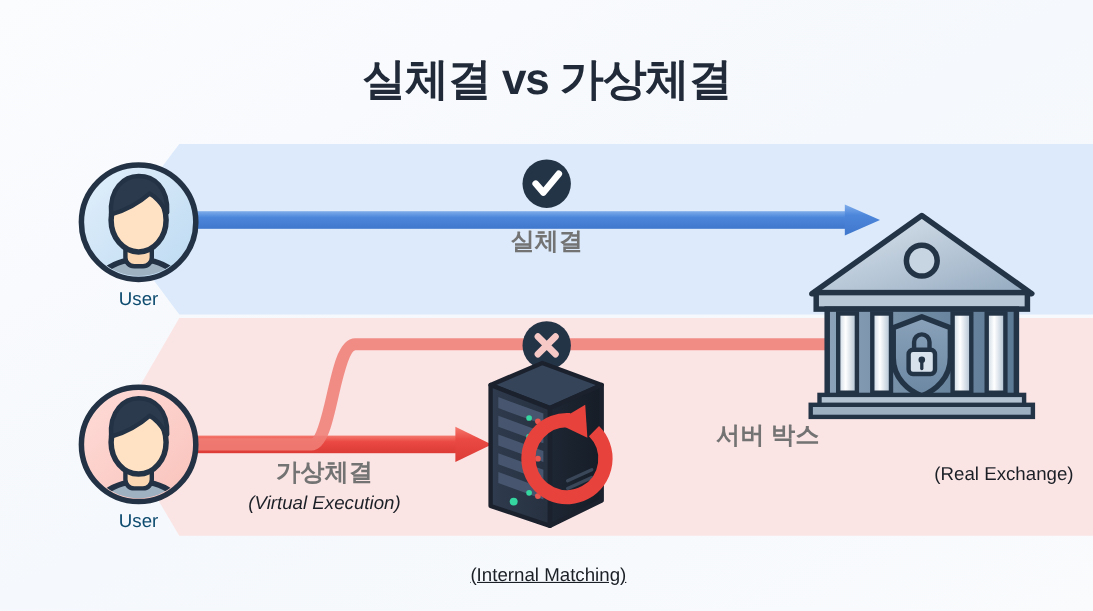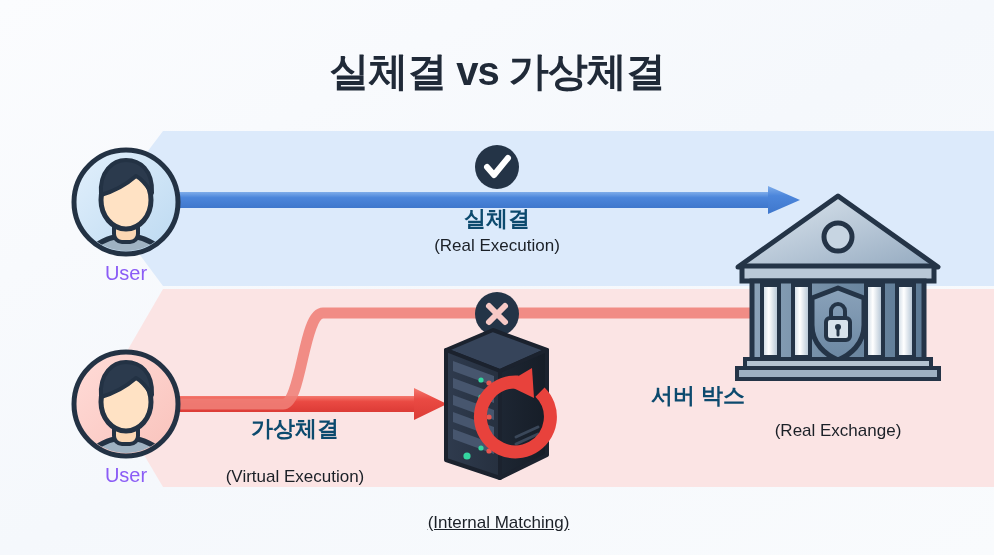--- a/index.html
+++ b/index.html
@@ -5,29 +5,29 @@
   html,body{margin:0;padding:0;}
   body{
     width:994px;height:555px;
     font-family:"Liberation Sans","DejaVu Sans",sans-serif;
     background:#f7f9fc;
     overflow:hidden;
     position:relative;
   }
   #stage{position:absolute;left:0;top:0;width:994px;height:490px;}
   .layer{position:absolute;left:0;top:0;width:994px;height:555px;}
-  .txt{position:absolute;text-align:center;color:#0c4a6e;}
+  .txt{position:absolute;text-align:center;color:#737373;}
   #title{
     left:0;top:44px;width:994px;
     font-size:40px;font-weight:bold;color:#202a38;
     letter-spacing:-1px;
   }
   .lbl-ko{font-size:22px;font-weight:bold;line-height:1.15;}
   .lbl-en{font-size:17px;line-height:1.25;color:#1b2027;}
-  .user-cap{font-size:20px;color:#8b5cf6;}
+  .user-cap{font-size:17px;color:#0c4a6e;}
 </style>
 </head>
 <body>
 
 <div id="stage">
 
   <svg class="layer" viewBox="0 0 994 555">
     <defs>
       <linearGradient id="gBlueArrow" x1="0" y1="0" x2="0" y2="1">
         <stop offset="0" stop-color="#7fadea"></stop>
@@ -200,28 +200,27 @@
       <path d="M540,392 a35,35 0 1 1 -22,-10" fill="none" stroke="#e8423c" stroke-width="13" stroke-linecap="butt"></path>
       <path d="M532,368 L505,384 L534,398 Z" fill="#e8423c"></path>
     </g>
   </svg>
 
   <div class="layer">
 
     <div class="txt" id="title">실체결 vs 가상체결</div>
 
     <div class="txt lbl-ko" style="left:397px;top:206px;width:200px;">실체결</div>
-    <div class="txt lbl-en" style="left:397px;top:235px;width:200px;">(Real Execution)</div>
 
     <div class="txt lbl-ko" style="left:195px;top:418px;width:200px;font-family:Liberation Mono, monospace;">가상체결</div>
-    <div class="txt lbl-en" style="left:195px;top:466px;width:200px;">(Virtual Execution)</div>
+    <div class="txt lbl-en" style="left:195px;top:447px;width:200px;font-style:italic;">(Virtual Execution)</div>
 
     <div class="txt lbl-ko" style="left:575px;top:383px;width:170px;text-align:right;">서버 박스</div>
 
     <div class="txt lbl-en" style="left:396px;top:512px;width:205px;text-decoration:underline;">(Internal Matching)</div>
 
-    <div class="txt lbl-en" style="left:738px;top:420px;width:200px;">(Real Exchange)</div>
+    <div class="txt lbl-en" style="left:776px;top:420px;width:200px;text-align:right;">(Real Exchange)</div>
 
     <div class="txt user-cap" style="left:56px;top:262px;width:140px;">User</div>
     <div class="txt user-cap" style="left:56px;top:464px;width:140px;">User</div>
   </div>
 
 </div>
 
 </body></html>

